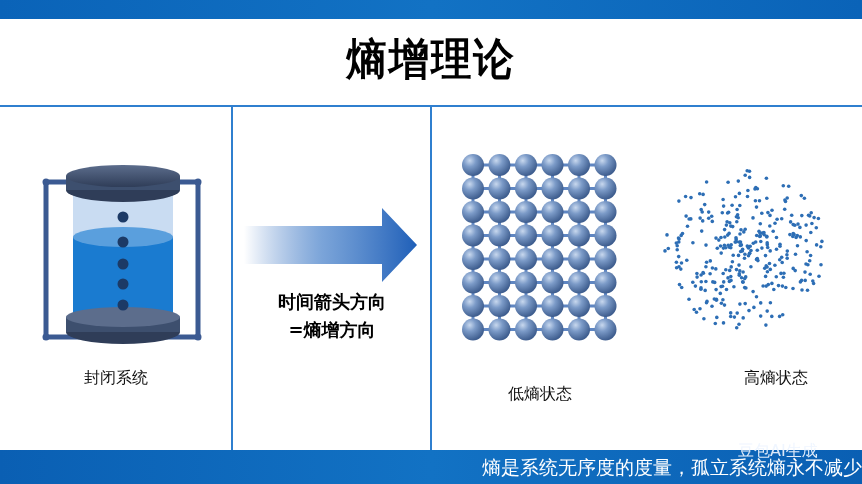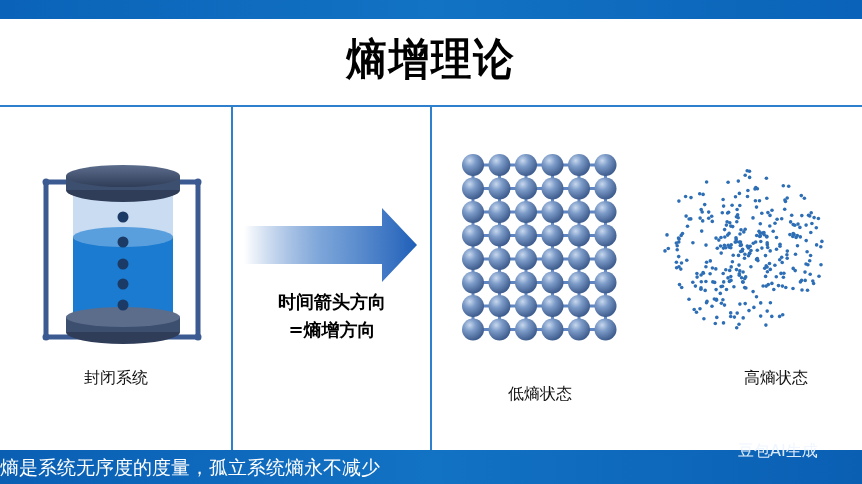--- a/index.html
+++ b/index.html
@@ -10,21 +10,21 @@
   .title { position:absolute; left:0; top:26px; width:862px; text-align:center;
            font-size:44px; font-weight:bold; color:#000; letter-spacing:2px; line-height:66px;
            transform:scaleX(0.92); }
   .hline { position:absolute; left:0; top:105px; width:862px; height:2px; background:#2f7fcf; }
   .vline { position:absolute; top:107px; width:2px; height:343px; background:#2f7fcf; }
   .panel-label { position:absolute; font-size:16px; color:#111; text-align:center; }
   .arrow-text { position:absolute; left:232px; width:200px; text-align:center; font-weight:bold;
                 font-size:18px; color:#000; line-height:28px; }
   .bottom-bar { position:absolute; left:0; top:450px; width:862px; height:34px;
                 background:linear-gradient(90deg,#0a5fb3,#1272c4 50%,#0a5fb3); }
-  .bottom-text { position:absolute; left:0; top:450px; width:862px; text-align:left;
+  .bottom-text { position:absolute; left:0; top:450px; width:862px; text-align:right;
                  color:#fff; font-size:19px; line-height:34px; }
   .watermark { position:absolute; left:738px; top:441px; color:#eef5ff; font-weight:normal;
                font-size:16px; opacity:0.92; letter-spacing:0px; }
   svg { position:absolute; overflow:visible; }
 </style>
 </head>
 <body>
 
 <div class="top-bar"></div>
 <div class="title">熵增理论</div>

